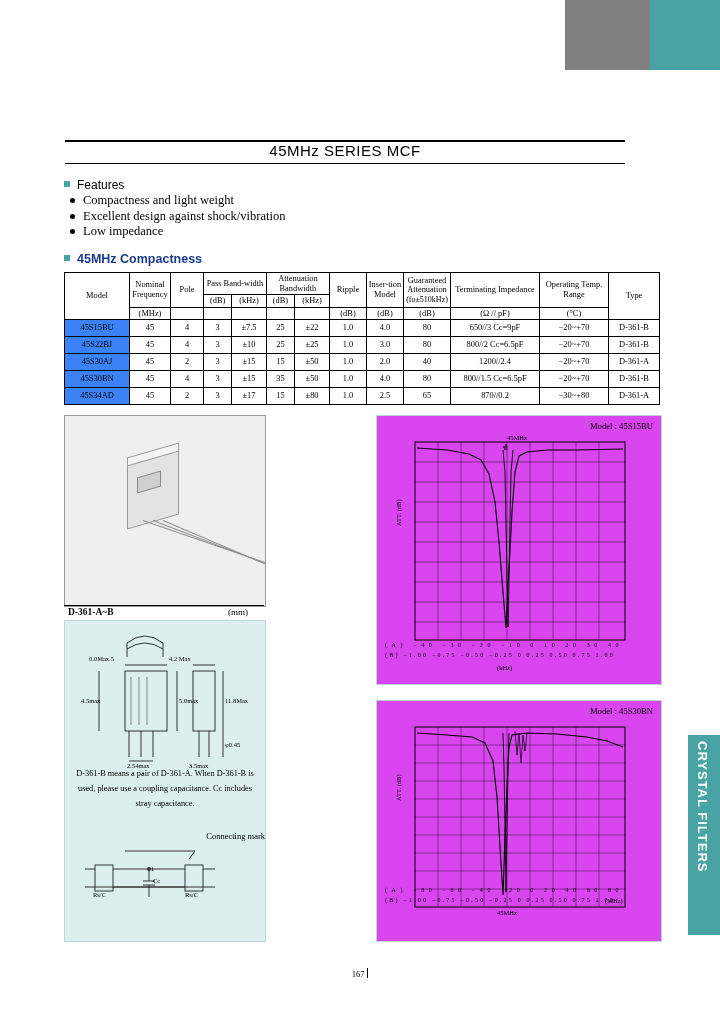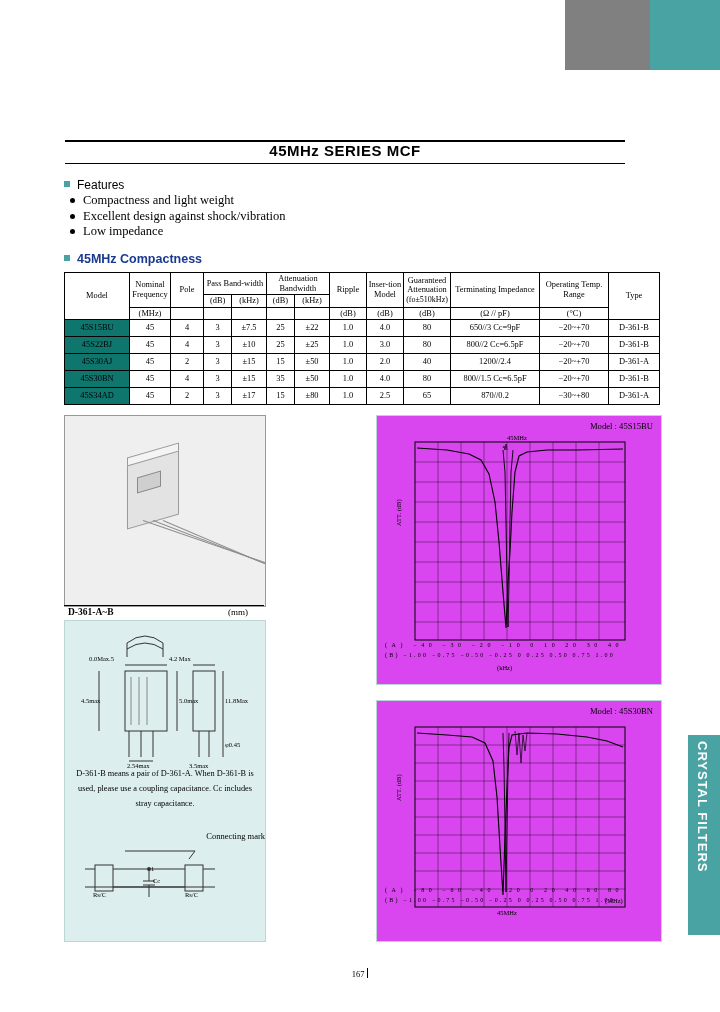--- a/index.html
+++ b/index.html
@@ -32,21 +32,21 @@
     white-space:nowrap;
     font-weight:bold;
   }
 
   
   .title-rule-top{position:absolute;left:65px;top:140px;width:560px;height:2px;background:#000;}
   .title-rule-bot{position:absolute;left:65px;top:163px;width:560px;height:1px;background:#000;}
   .doc-title{
     position:absolute;left:65px;top:142px;width:560px;
     text-align:center;font-family:"Liberation Sans", sans-serif;
-    font-weight:bold;font-size:15px;letter-spacing:.5px;
+    font-weight:normal;font-size:15px;letter-spacing:.5px;
   }
 
   
   .features-head{position:absolute;left:64px;top:178px;font-family:"Liberation Sans", sans-serif;font-size:12px;}
   .features-head .sq{display:inline-block;width:6px;height:6px;background:#4aa3a3;margin-right:7px;vertical-align:2px;}
   .feat-list{position:absolute;left:66px;top:193px;font-size:12.5px;line-height:15.5px;}
   .feat-list div{position:relative;padding-left:17px;}
   .feat-list div:before{content:"";position:absolute;left:4px;top:5px;width:5px;height:5px;background:#000;border-radius:50%;}
 
   
@@ -63,21 +63,21 @@
   }
   table.spec th, table.spec td{
     border:1px solid #000;
     text-align:center;
     vertical-align:middle;
     padding:1px 1px;
     line-height:9.5px;
   }
   table.spec th{font-weight:normal;}
   table.spec tr.data td{height:14px;}
-  td.model{background:#0f766e;}
+  td.model{background:#3b82f6;}
   .h-sub{font-size:8px;}
 
   
   .photo-box{position:absolute;left:64px;top:415px;width:200px;height:190px;background:#efefef;border:1px solid #999;overflow:hidden;}
   .photo-body{position:absolute;left:62px;top:42px;width:50px;height:62px;background:#e3e3e3;border:1px solid #9a9a9a;transform:skewY(-16deg);}
   .photo-body2{position:absolute;left:62px;top:34px;width:50px;height:12px;background:#f4f4f4;border:1px solid #9a9a9a;transform:skewY(-16deg);}
   .photo-lbl{position:absolute;left:72px;top:58px;width:22px;height:14px;background:#cfcfcf;border:1px solid #8a8a8a;transform:skewY(-16deg);}
   .lead{position:absolute;height:1px;background:#8d8d8d;transform-origin:left center;}
 
   .photo-cap-line{position:absolute;left:64px;top:605px;width:200px;height:1px;background:#000;}

